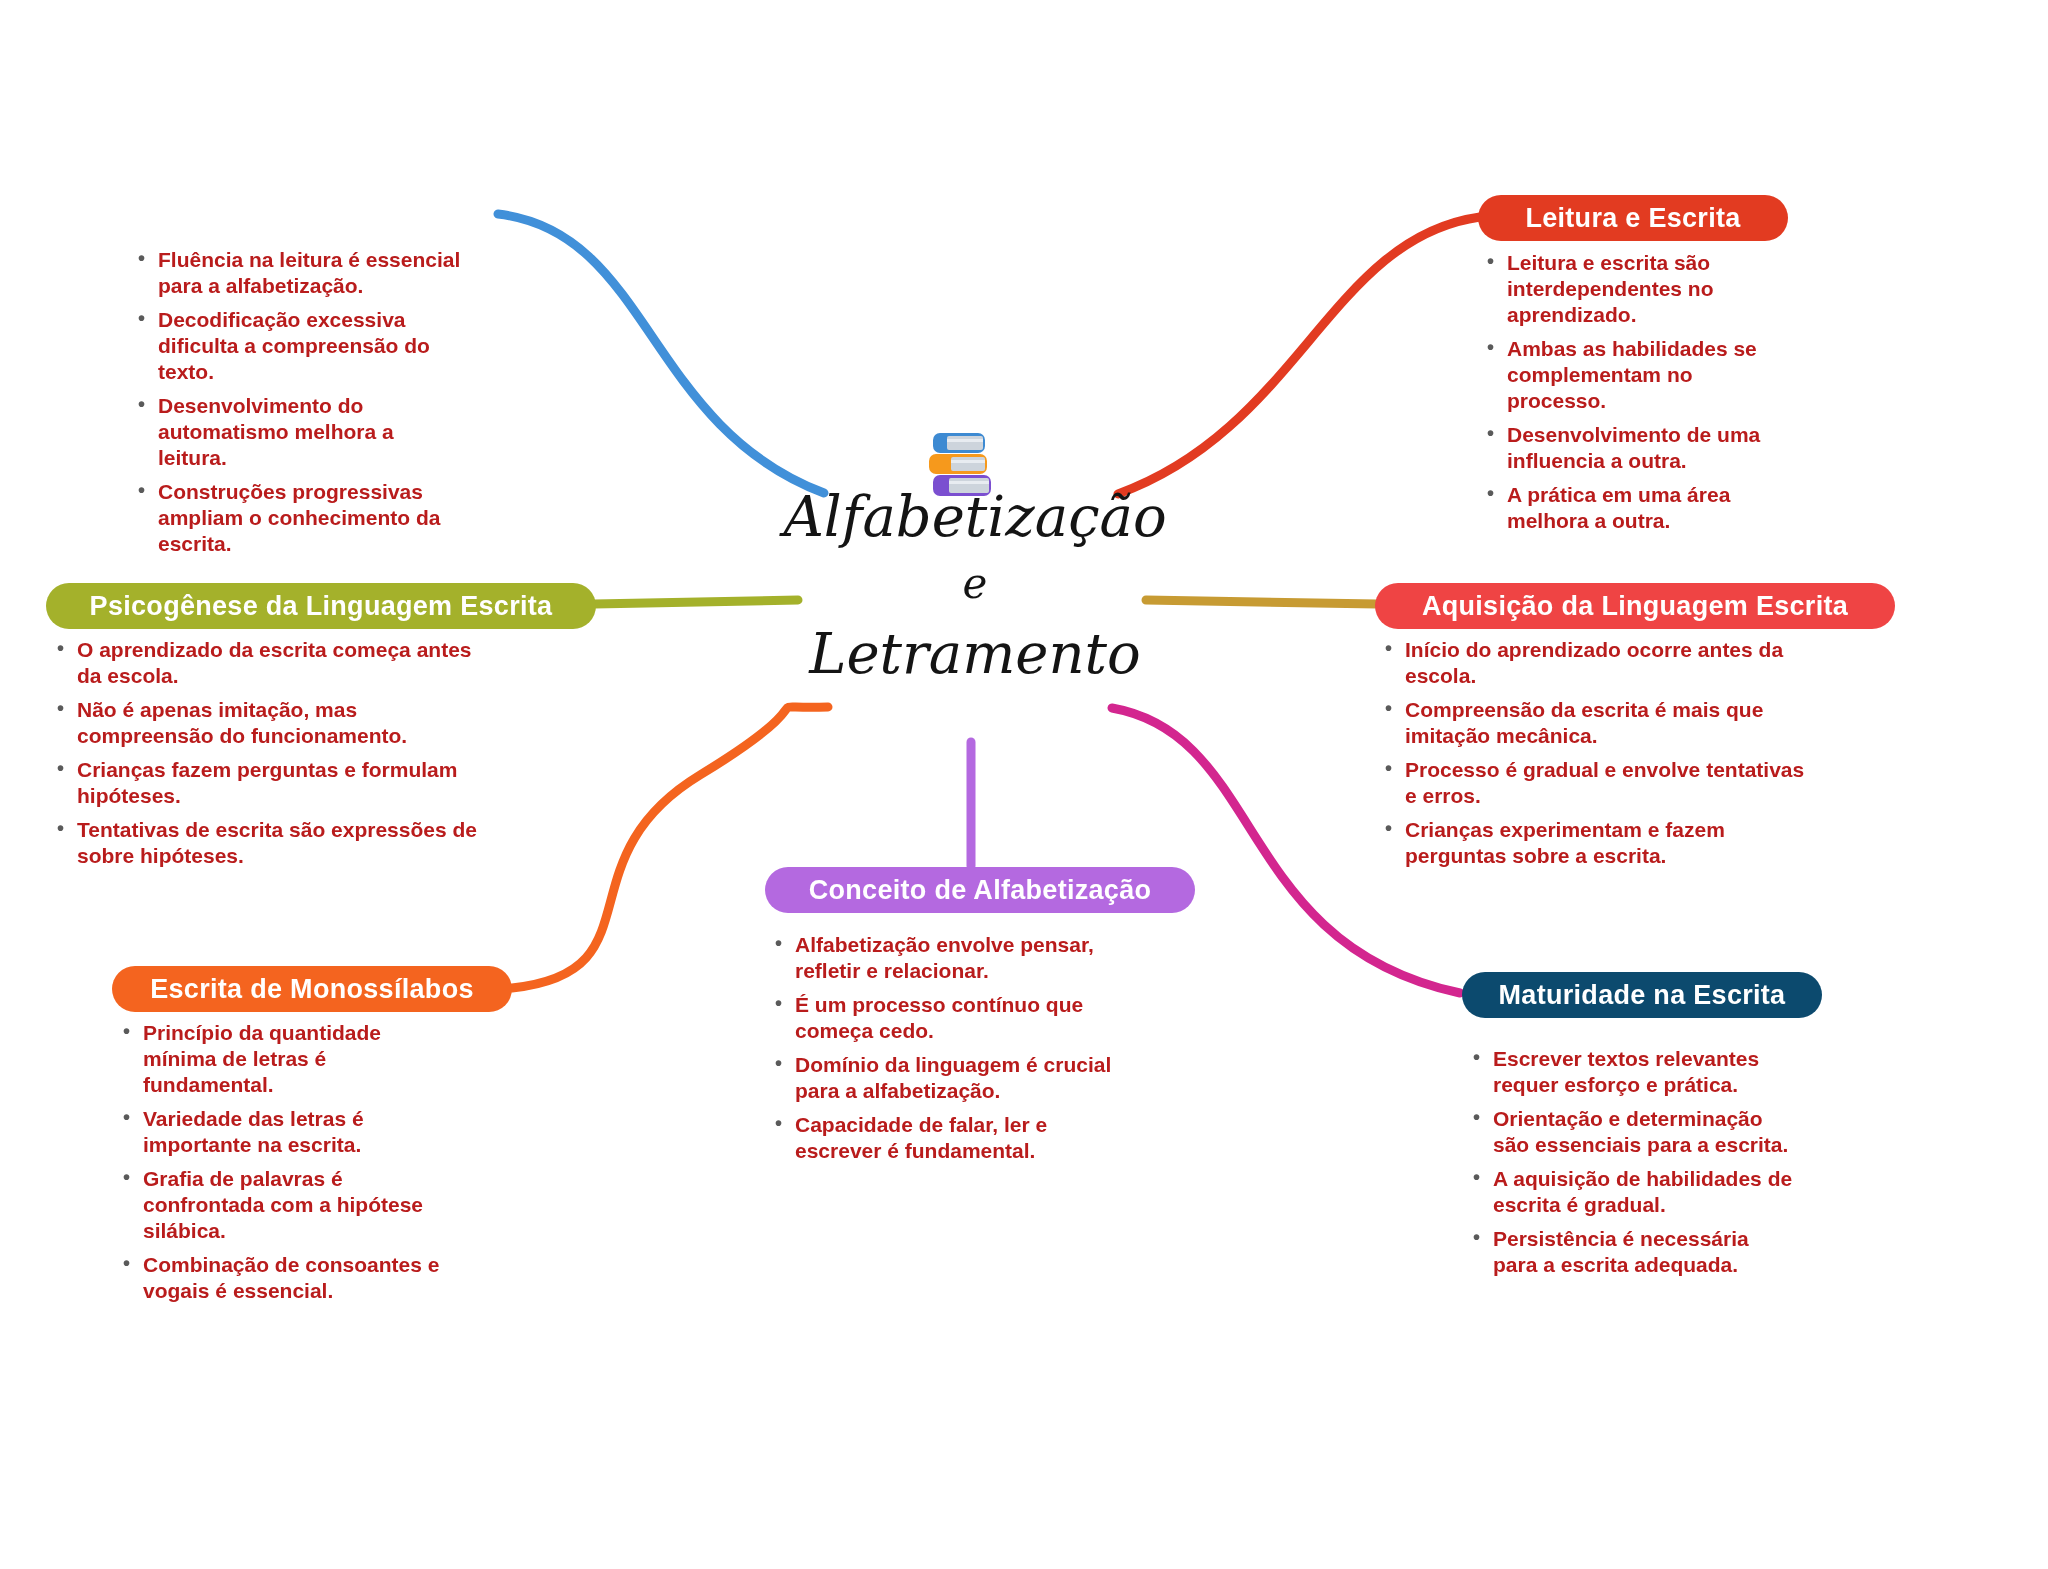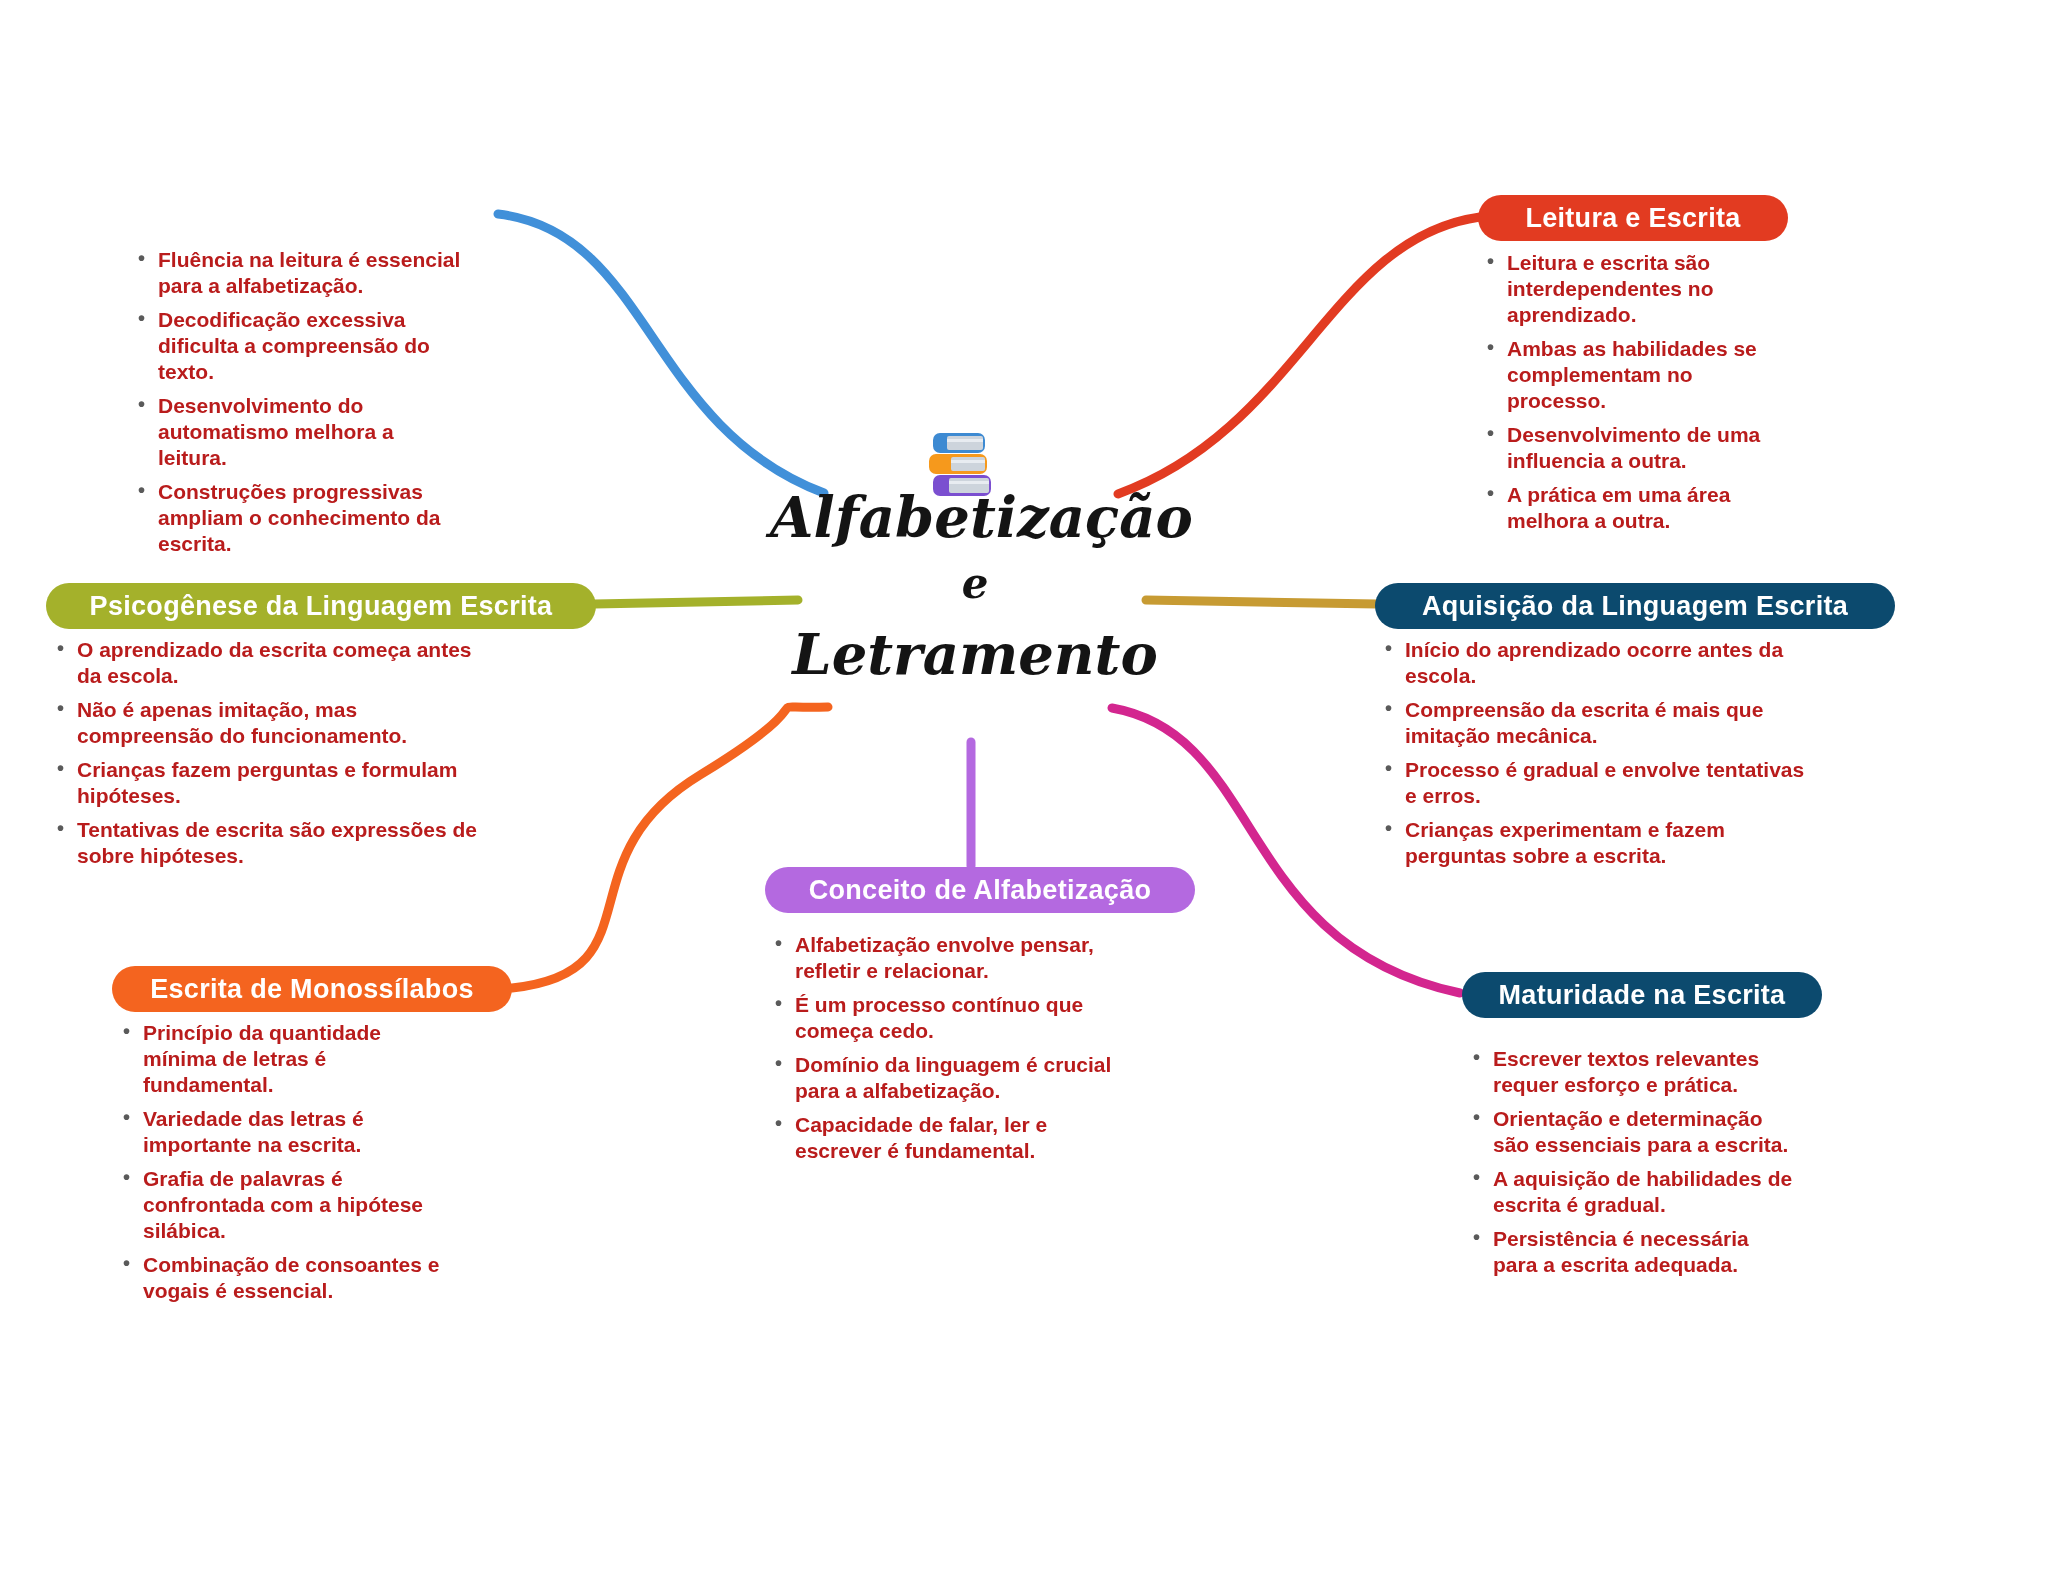--- a/index.html
+++ b/index.html
@@ -17,21 +17,21 @@
     position:absolute; margin:0; padding:0; list-style:none;
     color:#b91c1c; font-size:21px; line-height:1.24;font-weight:bold;
   }
   ul.bullets li { position:relative; padding-left:25px; margin-bottom:8px; }
   ul.bullets li::before {
     content:"\2022"; position:absolute; left:5px; top:-1px;
     color:#5a5a5a; font-size:20px;
   }
   .center-title {
     position:absolute; left:770px; top:488px; width:410px; text-align:center;
-    font-family:"DejaVu Serif", serif; font-style:italic; font-weight:700;
+    font-family:"DejaVu Serif", serif; font-style:italic; font-weight:400;
     color:#141414;
   }
   .title-line-1 { font-size:56px; line-height:1.05; }
   .title-line-2 { font-size:42px; line-height:1.0; margin-top:16px; }
   .title-line-3 { font-size:56px; line-height:1.05; margin-top:20px; }
   .center-icon { position:absolute; left:927px; top:430px; width:72px; height:70px; }
 </style>
 </head>
 <body>
 
@@ -85,21 +85,21 @@
   <div class="pill" style="left: 46px; top: 583px; width: 550px; background-color: rgb(164, 177, 43);">
     <span>Psicogênese da Linguagem Escrita</span>
   </div>
   <ul class="bullets" style="left:52px; top:637px; width:445px;">
       <li>O aprendizado da escrita começa antes da escola.</li>
       <li>Não é apenas imitação, mas compreensão do funcionamento.</li>
       <li>Crianças fazem perguntas e formulam hipóteses.</li>
       <li>Tentativas de escrita são expressões de sobre hipóteses.</li>
     </ul>
 
-  <div class="pill" style="left: 1375px; top: 583px; width: 520px; background-color: #0c4a6e;">
+  <div class="pill" style="left: 1375px; top: 583px; width: 520px; background-color: #ef4444;">
     <span>Aquisição da Linguagem Escrita</span>
   </div>
   <ul class="bullets" style="left:1380px; top:637px; width:425px;">
       <li>Início do aprendizado ocorre antes da escola.</li>
       <li>Compreensão da escrita é mais que imitação mecânica.</li>
       <li>Processo é gradual e envolve tentativas e erros.</li>
       <li>Crianças experimentam e fazem perguntas sobre a escrita.</li>
     </ul>
 
   <div class="pill" style="left: 112px; top: 966px; width: 400px; background-color: rgb(244, 100, 31);">

